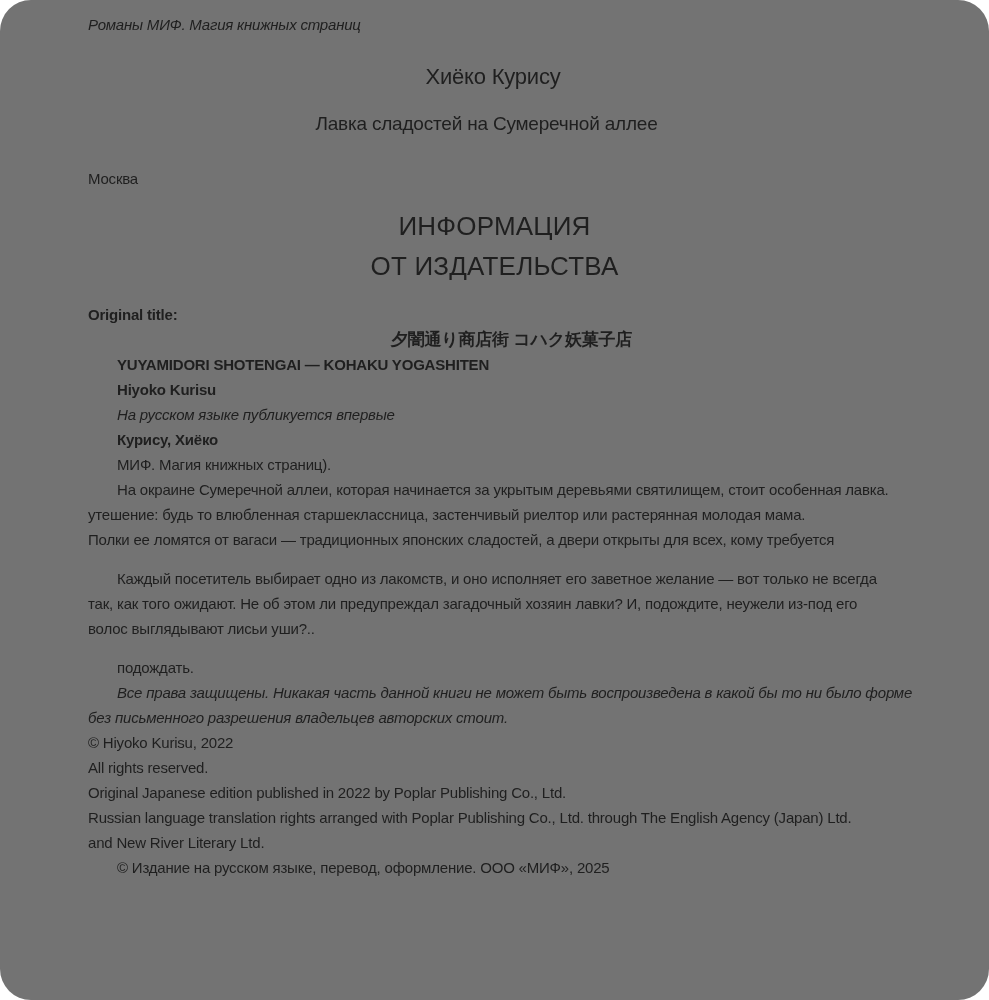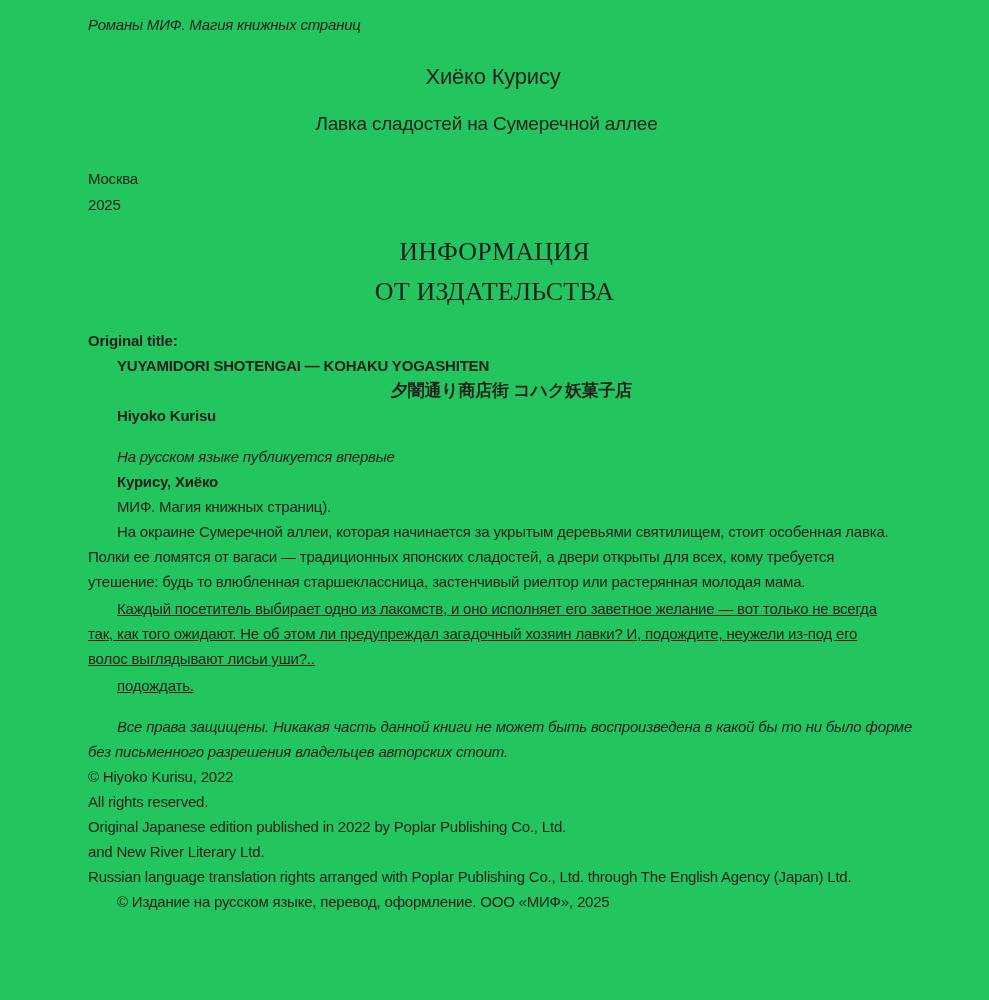--- a/index.html
+++ b/index.html
@@ -2,34 +2,35 @@
 <html><head>
 <meta charset="utf-8">
 <style>
   html, body { margin: 0; padding: 0; background: #ffffff; }
   .page {
     position: relative;
     width: 989px;
     height: 1000px;
     box-sizing: border-box;
     padding-top: 14px;
-    background: #22c55e;
+    background: #737373;
     color: #1f1f1f;
     font-family: "Liberation Sans", sans-serif;
     overflow: hidden;
+    border-radius: 31px;
   }
   .col { padding-left: 88px; padding-right: 54px; }
   .line, .para > div {
     font-size: 15px;
     line-height: 25px;
     letter-spacing: -0.2px;
     white-space: nowrap;
   }
   .series { font-style: italic; line-height: 22px; }
-  .italic { font-style: italic; margin-top: 16px; }
+  .italic { font-style: italic; }
   .bold { font-weight: bold; }
   .indent { padding-left: 29px; }
   .indent-first > div:first-child { text-indent: 29px; }
   .author-name {
     margin: 27px 3px 0 0;
     text-align: center;
     font-size: 22px;
     font-weight: 400;
     line-height: 28px;
     letter-spacing: -0.2px;
@@ -43,73 +44,71 @@
     letter-spacing: -0.2px;
   }
   .imprint { margin-top: 30px; }
   .imprint .line { line-height: 26px; }
   .section-heading {
     margin-top: 14px;
     text-align: center;
     font-size: 26px;
     line-height: 40px;
     letter-spacing: 0.2px;
-    font-family: Liberation Serif, serif;
   }
   .body-block { margin-top: 16px; }
   .center-col { text-align: center; padding-left: 0; }
   .jp { font-size: 17px; font-weight: bold; line-height: 25px; }
-  .gap { margin-top: 2px; text-decoration: underline; }
+  .gap { margin-top: 14px; }
 </style>
 </head>
 <body>
 
 <div class="page">
 
   <div class="col">
     <div class="line series">Романы МИФ. Магия книжных страниц</div>
   </div>
 
   <div class="author-name">Хиёко Курису</div>
 
   <div class="book-title">Лавка сладостей на Сумеречной аллее</div>
 
   <div class="col imprint">
     <div class="line">Москва</div>
-    <div class="line">2025</div>
   </div>
 
   <div class="section-heading">
     <div>ИНФОРМАЦИЯ</div>
     <div>ОТ ИЗДАТЕЛЬСТВА</div>
   </div>
 
   <div class="col body-block">
 
     <div class="line bold">Original title:</div>
 
+    <div class="line jp center-col">夕闇通り商店街 コハク妖菓子店</div>
+
     <div class="line bold indent">YUYAMIDORI SHOTENGAI — KOHAKU YOGASHITEN</div>
-
-    <div class="line jp center-col">夕闇通り商店街 コハク妖菓子店</div>
 
     <div class="line bold indent">Hiyoko Kurisu</div>
 
     <div class="line italic indent">На русском языке публикуется впервые</div>
 
     <div class="line bold indent">Курису, Хиёко</div>
 
     <div class="para indent-first">
         <div>МИФ. Магия книжных страниц).</div>
       </div>
 
 
     <div class="para indent-first">
         <div>На окраине Сумеречной аллеи, которая начинается за укрытым деревьями святилищем, стоит особенная лавка.</div>
+        <div>утешение: будь то влюбленная старшеклассница, застенчивый риелтор или растерянная молодая мама.</div>
         <div>Полки ее ломятся от вагаси — традиционных японских сладостей, а двери открыты для всех, кому требуется</div>
-        <div>утешение: будь то влюбленная старшеклассница, застенчивый риелтор или растерянная молодая мама.</div>
       </div>
 
     <div class="para indent-first gap">
         <div>Каждый посетитель выбирает одно из лакомств, и оно исполняет его заветное желание — вот только не всегда</div>
         <div>так, как того ожидают. Не об этом ли предупреждал загадочный хозяин лавки? И, подождите, неужели из-под его</div>
         <div>волос выглядывают лисьи уши?..</div>
       </div>
 
     <div class="para indent-first gap">
         <div>подождать.</div>
@@ -117,21 +116,21 @@
 
     <div class="para indent-first italic">
         <div>Все права защищены. Никакая часть данной книги не может быть воспроизведена в какой бы то ни было форме</div>
         <div>без письменного разрешения владельцев авторских стоит.</div>
       </div>
 
     <div class="para">
         <div>© Hiyoko Kurisu, 2022</div>
         <div>All rights reserved.</div>
         <div>Original Japanese edition published in 2022 by Poplar Publishing Co., Ltd.</div>
+        <div>Russian language translation rights arranged with Poplar Publishing Co., Ltd. through The English Agency (Japan) Ltd.</div>
         <div>and New River Literary Ltd.</div>
-        <div>Russian language translation rights arranged with Poplar Publishing Co., Ltd. through The English Agency (Japan) Ltd.</div>
       </div>
 
     <div class="line indent">© Издание на русском языке, перевод, оформление. ООО «МИФ», 2025</div>
 
   </div>
 
 </div>
 
 </body></html>

